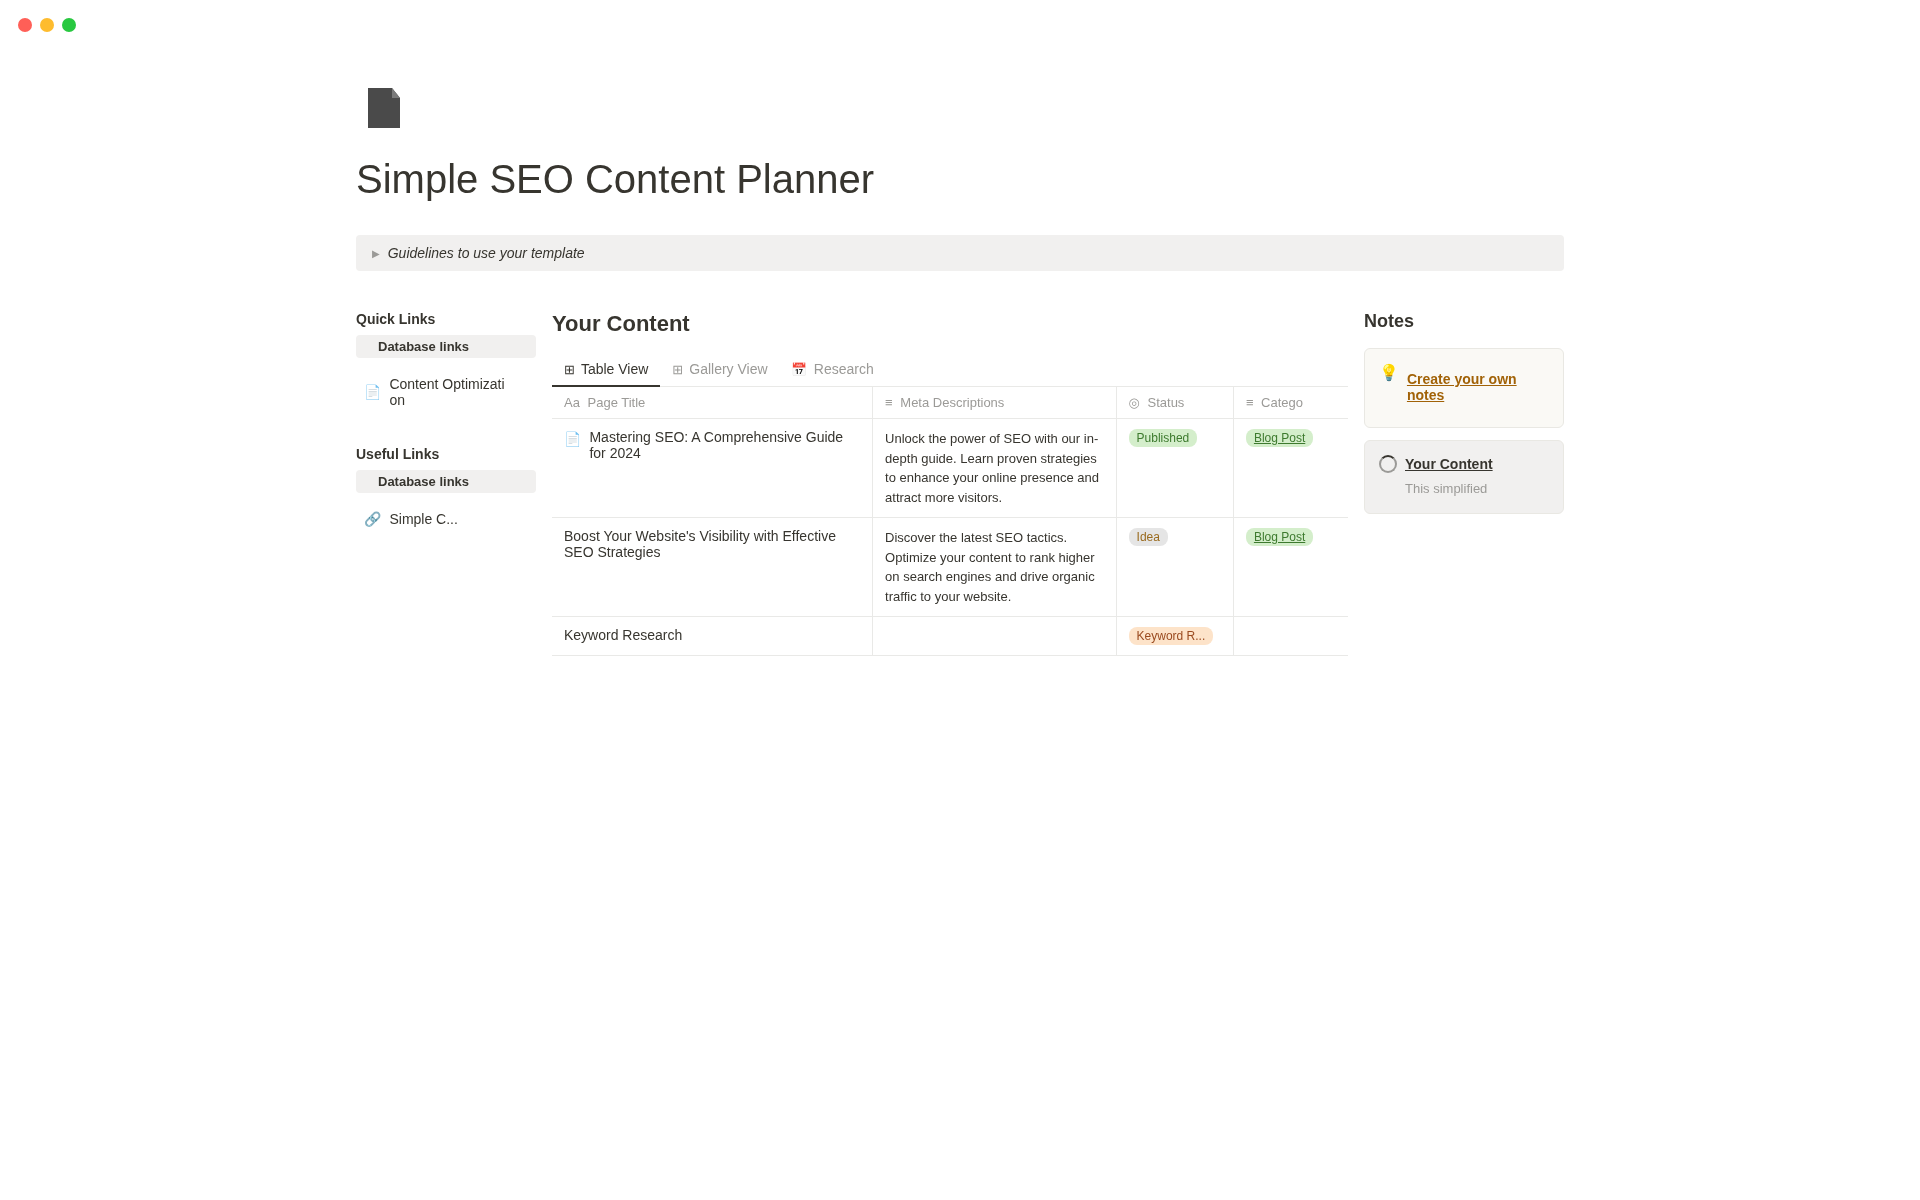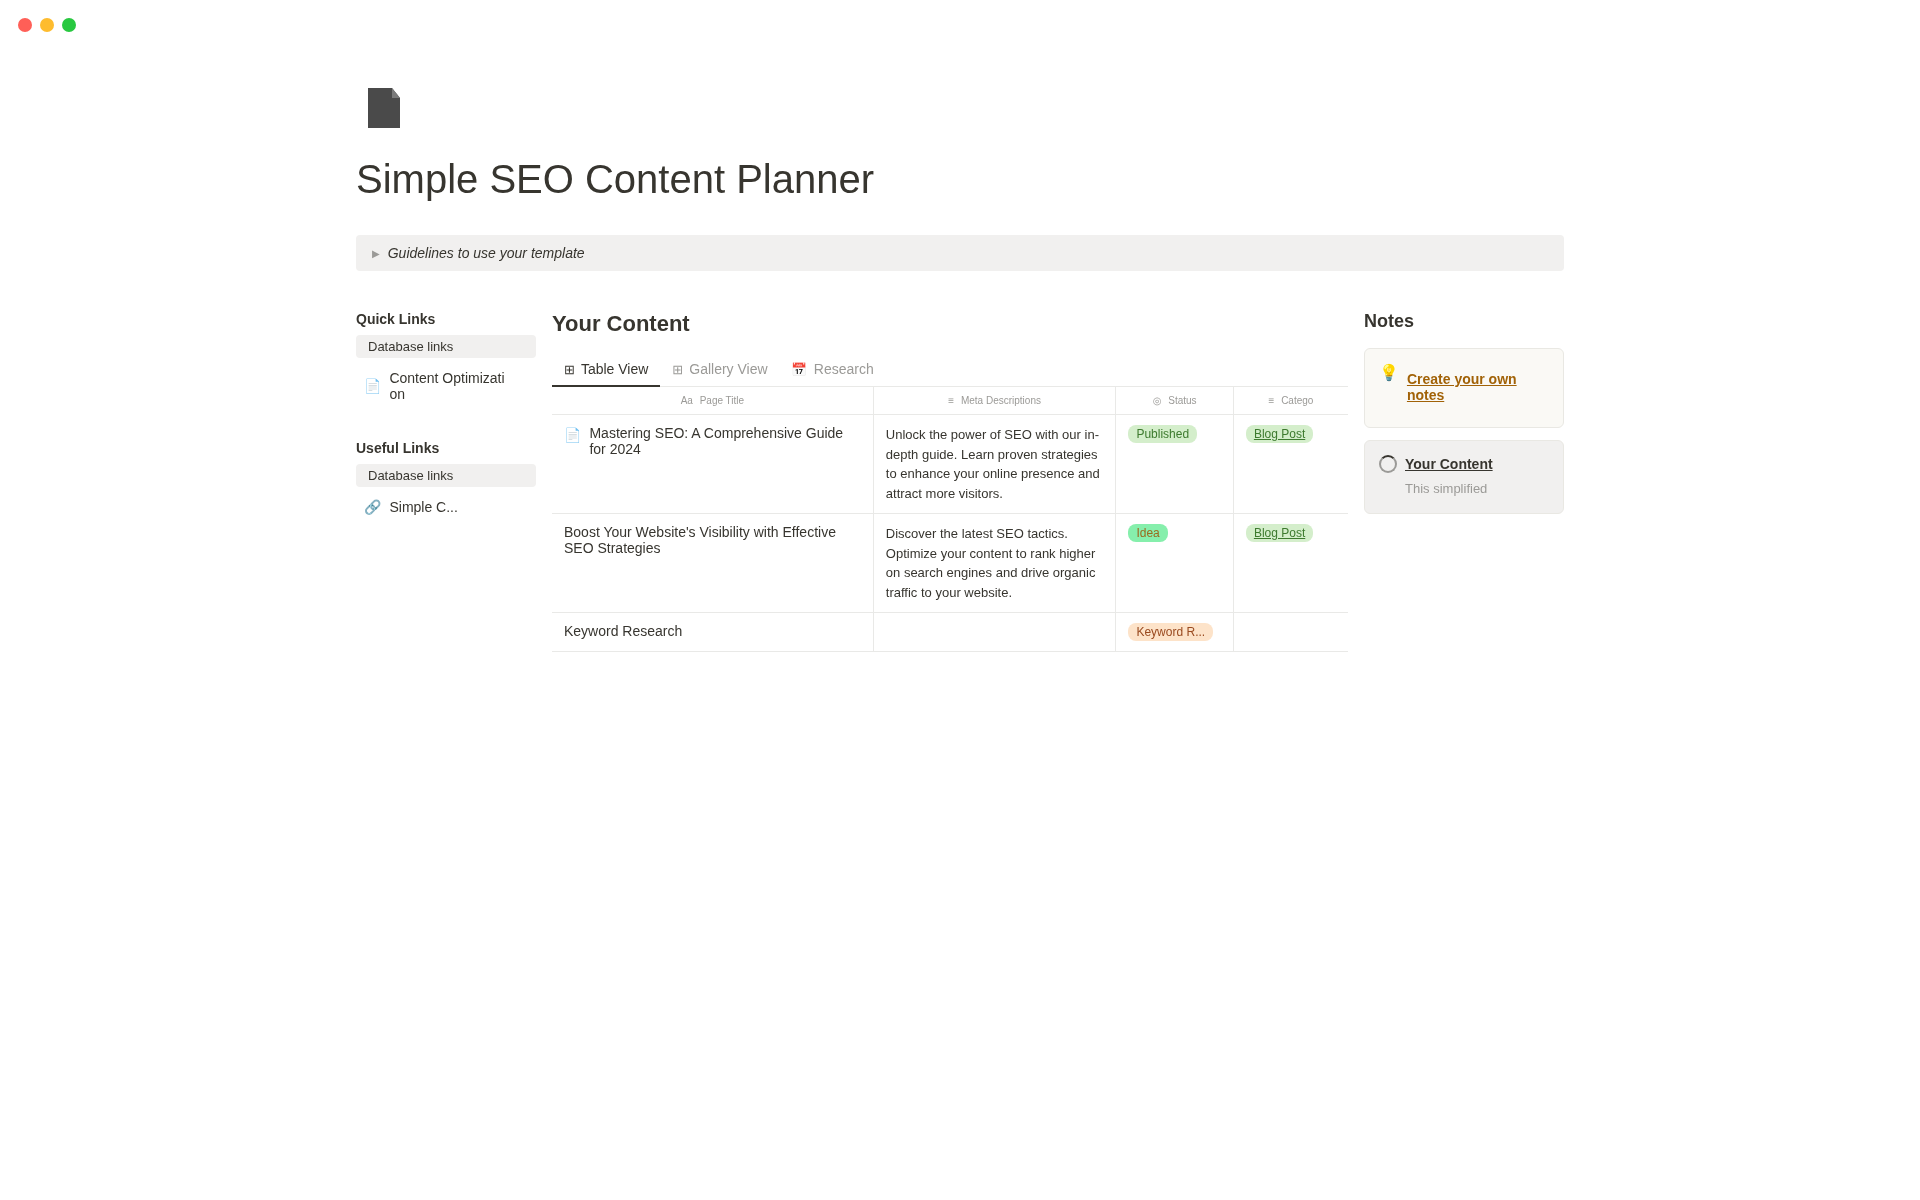--- a/index.html
+++ b/index.html
@@ -92,25 +92,25 @@
     }
     .sidebar-section-title {
       font-size: 14px;
       font-weight: 600;
       color: #37352f;
       margin-bottom: 8px;
     }
     .sidebar-badge {
       background: #f1f0ef;
       border-radius: 4px;
-      padding: 4px 12px;
+      padding: 4px 22px;
       font-size: 13px;
       color: #37352f;
-      font-weight: 400;
-      margin-bottom: 6px;
+      font-weight: 700;
+      margin-bottom: 12px;
       display: block;
     }
     .sidebar-link {
       display: flex;
       align-items: center;
       gap: 8px;
       padding: 6px 8px;
       border-radius: 4px;
       cursor: pointer;
       font-size: 14px;
@@ -165,23 +165,23 @@
       font-size: 13px;
     }
 
     
     .content-table {
       width: 100%;
       border-collapse: collapse;
       margin-top: 0;
     }
     .content-table th {
-      text-align: center;
+      text-align: left;
       padding: 8px 12px;
-      font-size: 10px;
+      font-size: 13px;
       font-weight: 400;
       color: #9b9a97;
       border-bottom: 1px solid #e9e9e7;
       border-right: 1px solid #e9e9e7;
       background: #fff;
     }
     .content-table th:last-child { border-right: none; }
     .content-table td {
       padding: 10px 12px;
       vertical-align: top;
@@ -220,21 +220,21 @@
       padding: 2px 8px;
       border-radius: 8px;
       font-size: 12px;
       font-weight: 500;
     }
     .badge-published {
       background: #d4eecb;
       color: #3d7a2e;
     }
     .badge-idea {
-      background: #86efac;
+      background: #e5e5e5;
       color: #9a6b1f;
     }
     .badge-keyword {
       background: #fde3c9;
       color: #9a4a1f;
     }
     .badge-blog {
       background: #d4eecb;
       color: #3d7a2e;
       text-decoration: underline;

